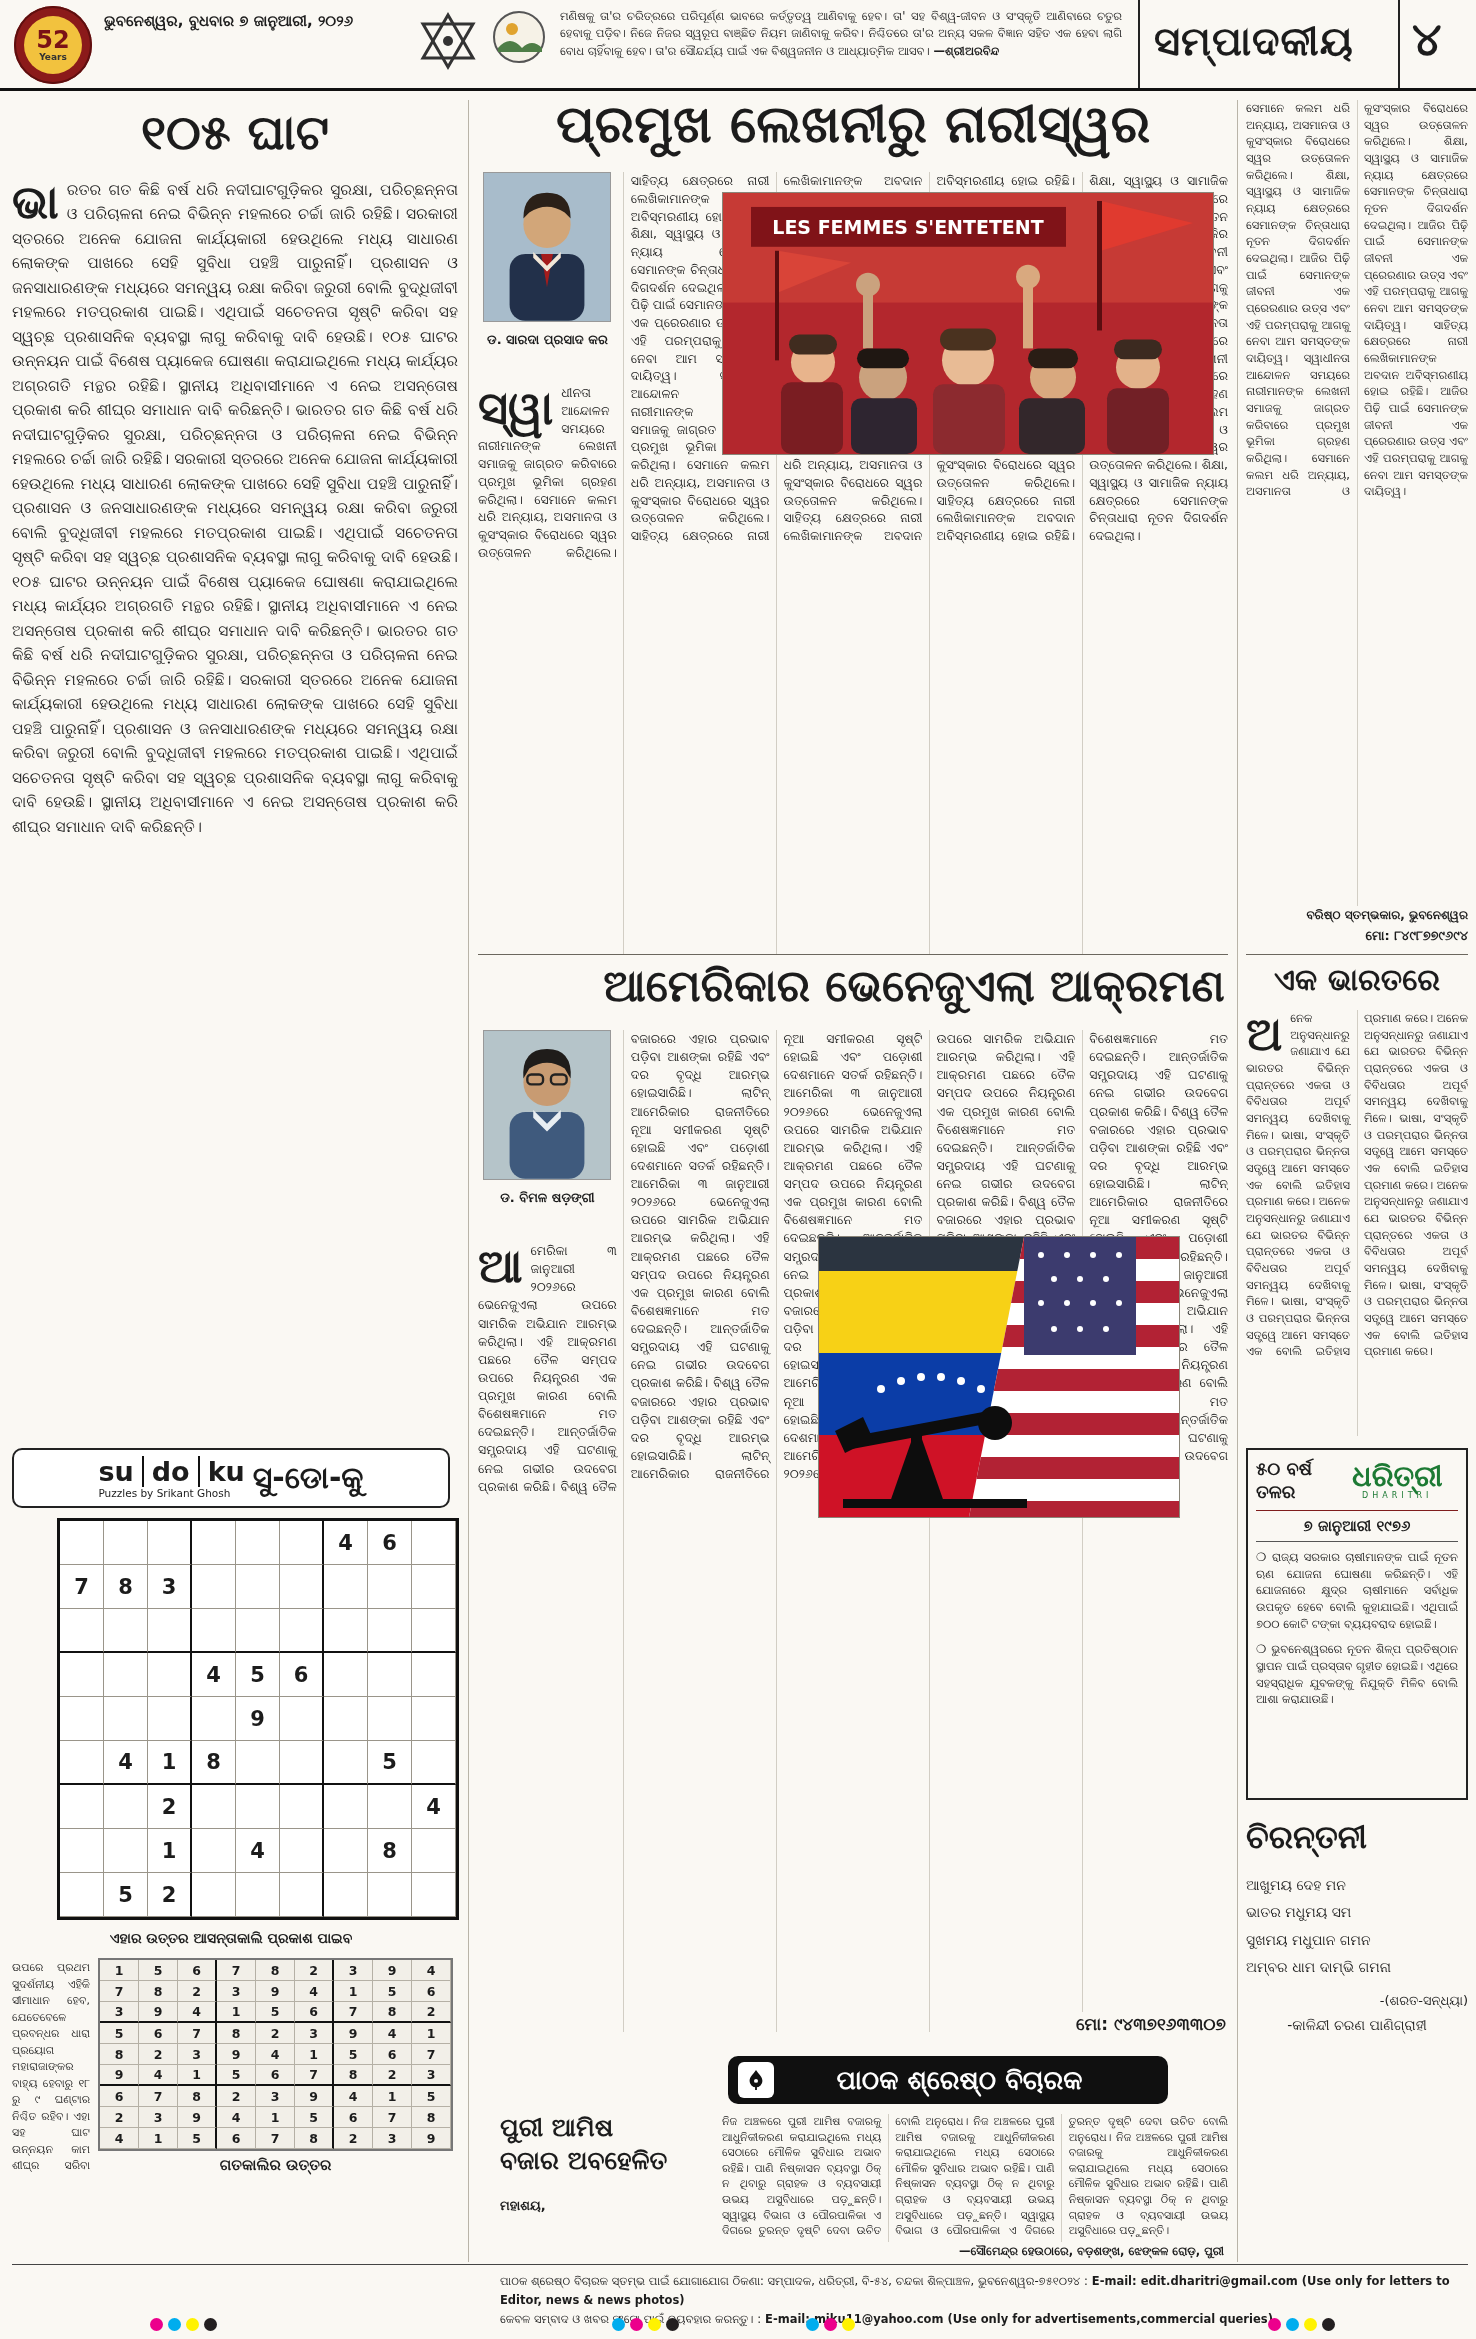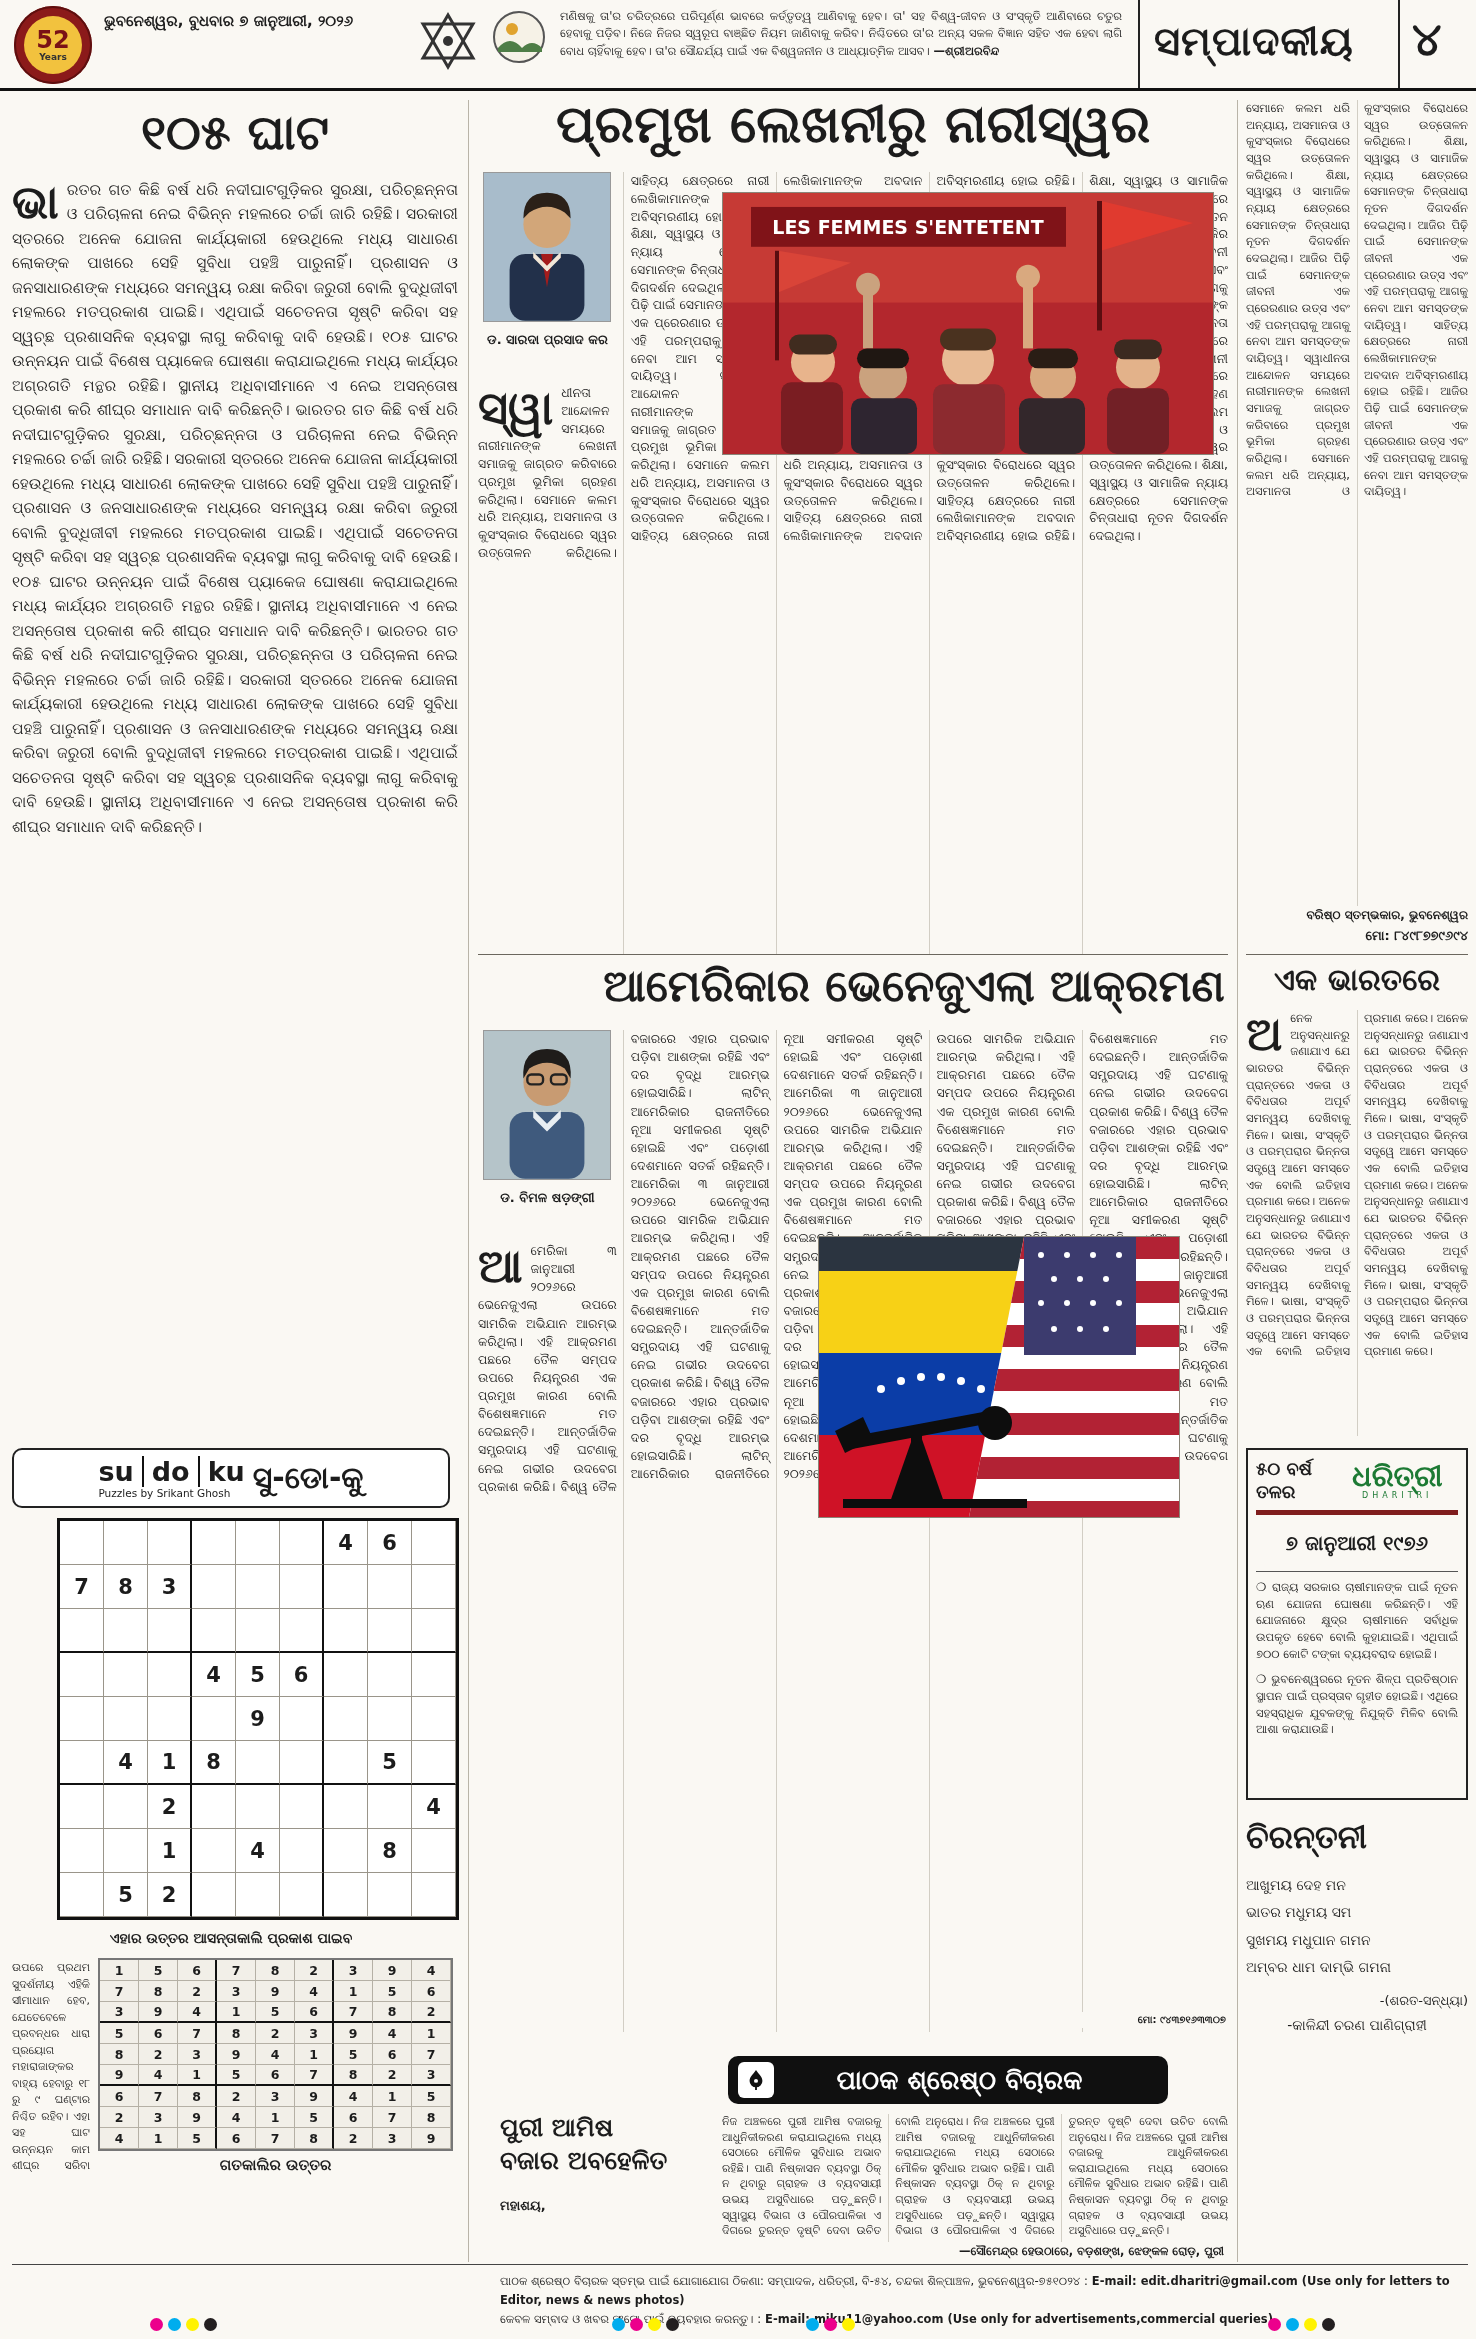--- a/index.html
+++ b/index.html
@@ -42,31 +42,31 @@
 .author-caption{font-size:13px;font-weight:bold;margin-top:4px}
 .photo{position:absolute;border:1px solid #8a8578;overflow:hidden;background:#444}
 .protest-photo{left:722px;top:192px;width:492px;height:263px}
 .lead-right{left:1246px;top:100px;width:222px;height:806px;column-count:2;font-size:11.5px;line-height:1.45}
 .lead-credit{left:1246px;top:908px;width:222px;text-align:right;font-weight:bold;font-size:12px;background:#faf8f3}
 .lead-phone{left:1246px;top:928px;width:222px;text-align:right;font-weight:bold;font-size:13px;background:#faf8f3}
 
 .ven-headline{left:600px;top:960px;width:628px;text-align:center;font-size:44px;font-weight:bold}
 .ven-body{left:478px;top:1030px;width:750px;height:1002px;column-count:5;font-size:12.5px;line-height:1.45}
 .flags-photo{left:818px;top:1236px;width:362px;height:282px}
-.ven-phone{left:1040px;top:2012px;width:188px;text-align:right;font-weight:bold;font-size:10px;background:#faf8f3;padding:2px}
+.ven-phone{left:1040px;top:2012px;width:188px;text-align:right;font-weight:bold;font-size:17px;background:#faf8f3;padding:2px}
 
 .bh-headline{left:1246px;top:962px;width:222px;text-align:center;font-size:30px;font-weight:bold}
 .bh-body{left:1246px;top:1010px;width:222px;height:426px;column-count:2;font-size:11.5px;line-height:1.45}
 
 .fifty-box{left:1246px;top:1448px;width:222px;height:352px;border:2px solid #222;padding:8px;overflow:hidden}
 .fy-head{display:flex;align-items:center}
 .fy-title{font-size:18px;font-weight:bold;width:96px;line-height:1.25}
 .fy-logo{font-size:29px;font-weight:bold;color:#1d7a34;line-height:1}
 .fy-logo-sub{font-size:8px;letter-spacing:4px;color:#1d7a34;text-align:center}
-.fy-date{text-align:center;font-weight:bold;font-size:20px;border-top:5px solid #7f1d1d;border-bottom:1px solid #555;margin:7px 0;padding:16px 0}
+.fy-date{text-align:center;font-weight:bold;font-size:15px;border-top:1px solid #7f1d1d;border-bottom:1px solid #555;margin:7px 0;padding:6px 0}
 .fy-item{font-size:11.5px;line-height:1.45;text-align:justify;margin-bottom:9px}
 .fy-bullet{font-weight:bold}
 
 .chi-box{left:1246px;top:1818px;width:222px}
 .chi-title{font-size:32px;font-weight:bold;margin-bottom:16px}
 .chi-lines{font-size:14px;line-height:1.95}
 .chi-source{text-align:right;font-size:13px;margin-top:12px}
 .chi-author{text-align:center;font-size:14px;font-weight:normal;margin-top:8px}
 
 .sud-header{left:12px;top:1448px;width:438px;height:60px;border:2px solid #222;border-radius:10px;display:flex;align-items:center;justify-content:center;padding:4px 24px;background:#fff}

